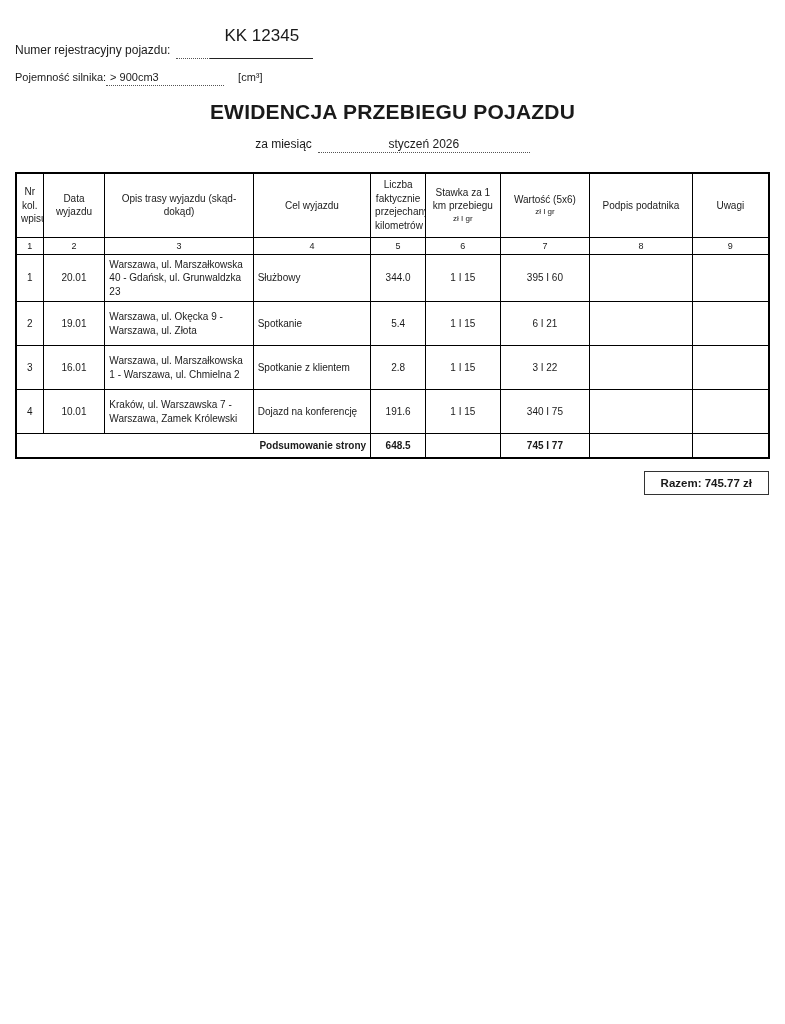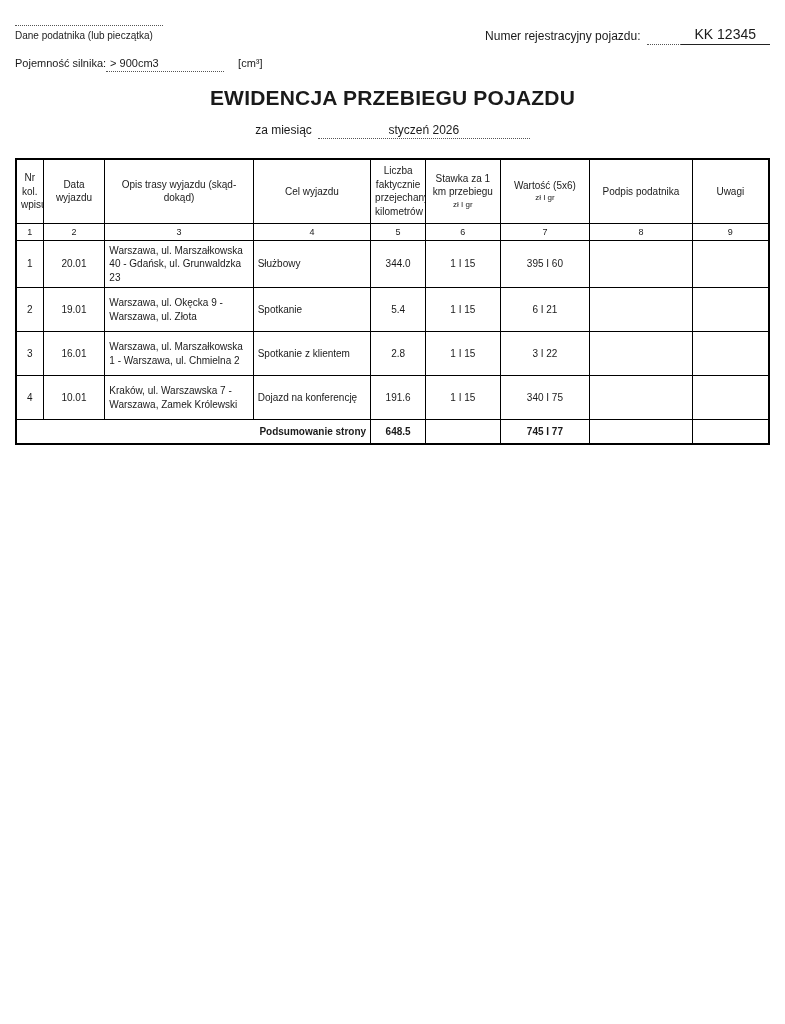--- a/index.html
+++ b/index.html
@@ -34,22 +34,22 @@
   .reg-block { font-size: 12px; display: flex; align-items: flex-end; margin-top: 8px; }
   .reg-label { padding-bottom: 2px; }
   .reg-gap {
     width: 34px;
     border-bottom: 1px dotted #555;
     height: 14px;
     margin-left: 6px;
   }
   .reg-value {
     border-bottom: 1.5px solid #222;
-    padding: 0 14px 2px 14px;
-    font-size: 14px;
+    padding: 0 14px 12px 14px;
+    font-size: 17px;
   }
 
   .engine-row { margin-top: 12px; font-size: 11px; display: flex; align-items: flex-start; }
   .engine-label { padding-bottom: 2px; }
   .engine-value {
     border-bottom: 1px dotted #555;
     min-width: 118px;
     padding: 0 2px 2px 4px;
   }
   .engine-unit { margin-left: 14px; padding-bottom: 2px; }
@@ -123,24 +123,20 @@
     font-size: 11.5px;
     font-weight: bold;
   }
 </style>
 </head>
 <body>
 
 <div class="page">
 
   <div class="top-row">
-    <div class="fill-block">
-      <div class="dotted-rule"></div>
-      <div class="fill-caption">Dane podatnika (lub pieczątka)</div>
-    </div>
     <div class="reg-block">
       <span class="reg-label">Numer rejestracyjny pojazdu:</span>
       <span class="reg-gap"></span>
       <span class="reg-value">KK 12345</span>
     </div>
   </div>
 
   <div class="engine-row">
     <span class="engine-label">Pojemność silnika:</span>
     <span class="engine-value">&gt; 900cm3</span>
@@ -257,14 +253,17 @@
       <td class="c-center">648.5</td>
       <td></td>
       <td class="c-center">745 I 77</td>
       <td></td>
       <td></td>
     </tr>
   </tbody>
     </table>
 
 
+  <div class="total-row">
+    <div class="total-box">Razem: 745.77 zł</div>
+  </div>
 
 </div>
 
 </body></html>

